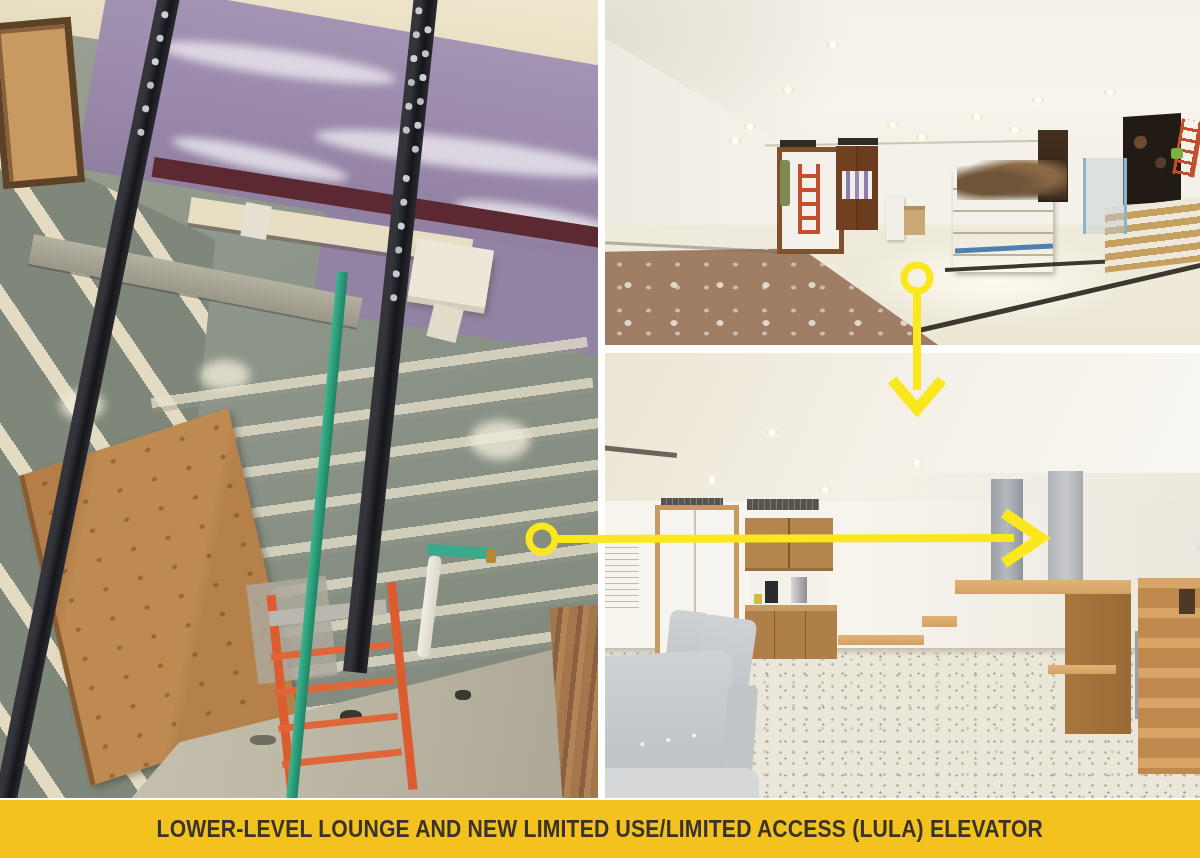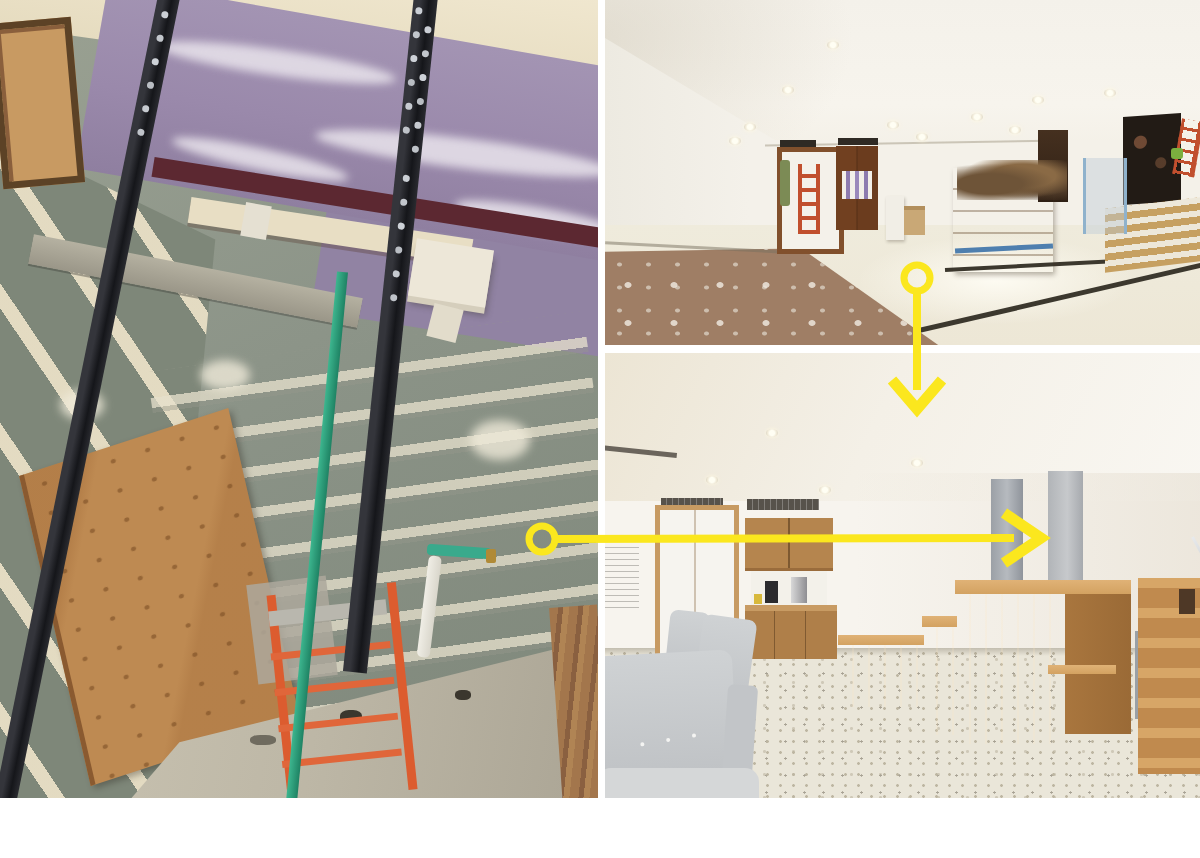--- a/index.html
+++ b/index.html
@@ -350,14 +350,17 @@
 
   <svg class="arrows" width="1200" height="858" viewBox="0 0 1200 858">
     <circle class="arrow-stroke" cx="542" cy="539" r="13" stroke-width="7"></circle>
     <line class="arrow-stroke" x1="556" y1="539" x2="1014" y2="538" stroke-width="8"></line>
     <polyline class="arrow-stroke" points="1004,513 1041,538 1004,563" stroke-width="11"></polyline>
     <circle class="arrow-stroke" cx="917" cy="278" r="13" stroke-width="7"></circle>
     <line class="arrow-stroke" x1="917" y1="292" x2="917" y2="390" stroke-width="8"></line>
     <polyline class="arrow-stroke" points="892,380 917,409 942,380" stroke-width="11"></polyline>
   </svg>
 
+  <div class="ly banner">
+    <div class="banner-text">LOWER-LEVEL LOUNGE AND NEW LIMITED USE/LIMITED ACCESS (LULA) ELEVATOR</div>
+  </div>
 
 </div>
 
 </body></html>

